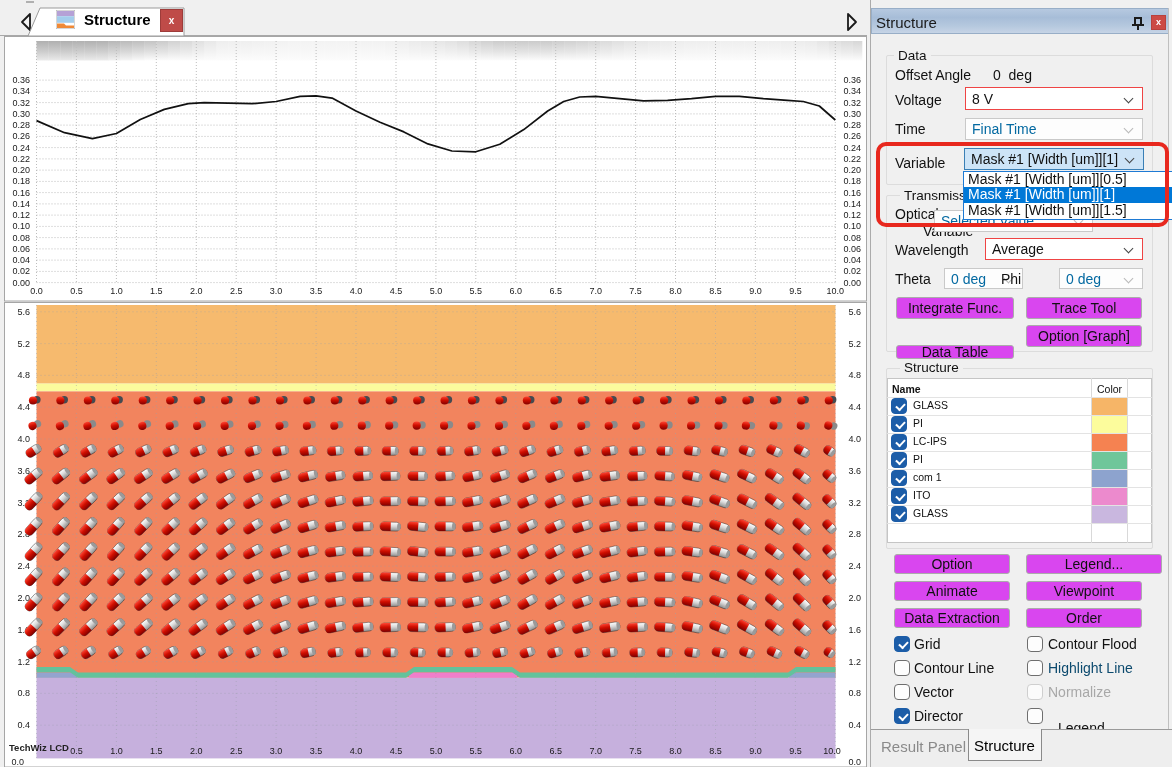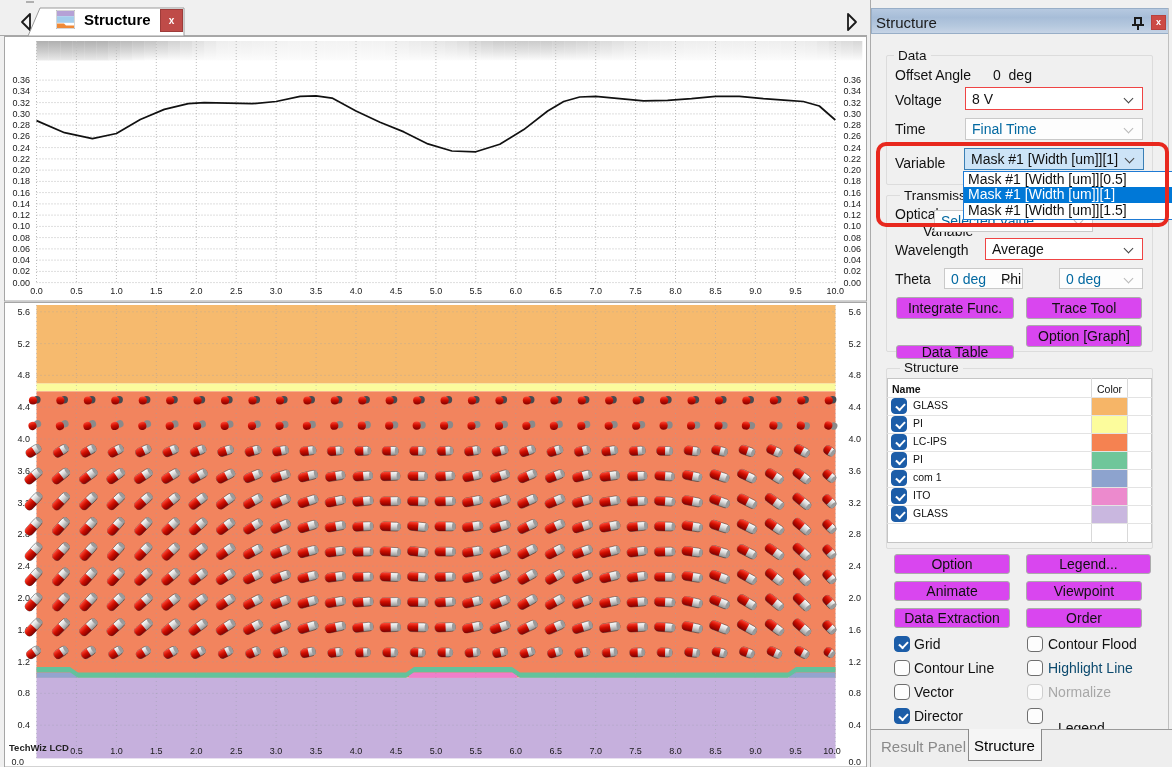--- a/index.html
+++ b/index.html
@@ -2366,21 +2366,21 @@
 <div class="cb on" style="left:891px;top:488px;"></div>
 <div class="abs" style="left:913px;top:489px;font-size:10.5px;color:#111;">ITO</div>
 <div class="abs" style="left:1092px;top:488px;width:35px;height:17px;background:#ec8acd;"></div>
 <div class="abs" style="left:887px;top:505px;width:265px;height:1px;background:#e3e3e3;"></div>
 <div class="cb on" style="left:891px;top:506px;"></div>
 <div class="abs" style="left:913px;top:507px;font-size:10.5px;color:#111;">GLASS</div>
 <div class="abs" style="left:1092px;top:506px;width:35px;height:17px;background:#c9b7df;"></div>
 <div class="abs" style="left:887px;top:523px;width:265px;height:1px;background:#e3e3e3;"></div>
 
 <div class="btn" style="left:894px;top:554px;width:116px;height:20px;">Option</div>
-<div class="btn" style="left:1026px;top:554px;width:125px;height:20px;">Legend...</div>
+<div class="btn" style="left:1026px;top:554px;width:136px;height:20px;">Legend...</div>
 <div class="btn" style="left:894px;top:581px;width:116px;height:20px;">Animate</div>
 <div class="btn" style="left:1026px;top:581px;width:116px;height:20px;">Viewpoint</div>
 <div class="btn" style="left:894px;top:608px;width:116px;height:20px;">Data Extraction</div>
 <div class="btn" style="left:1026px;top:608px;width:116px;height:20px;">Order</div>
 <div class="cb on" style="left:894px;top:636px;"></div>
 <div class="lbl" style="left:914px;top:636px;">Grid</div>
 <div class="cb off" style="left:1027px;top:636px;"></div>
 <div class="lbl" style="left:1048px;top:636px;color:#111;">Contour Flood</div>
 <div class="cb off" style="left:894px;top:660px;"></div>
 <div class="lbl" style="left:914px;top:660px;">Contour Line</div>

